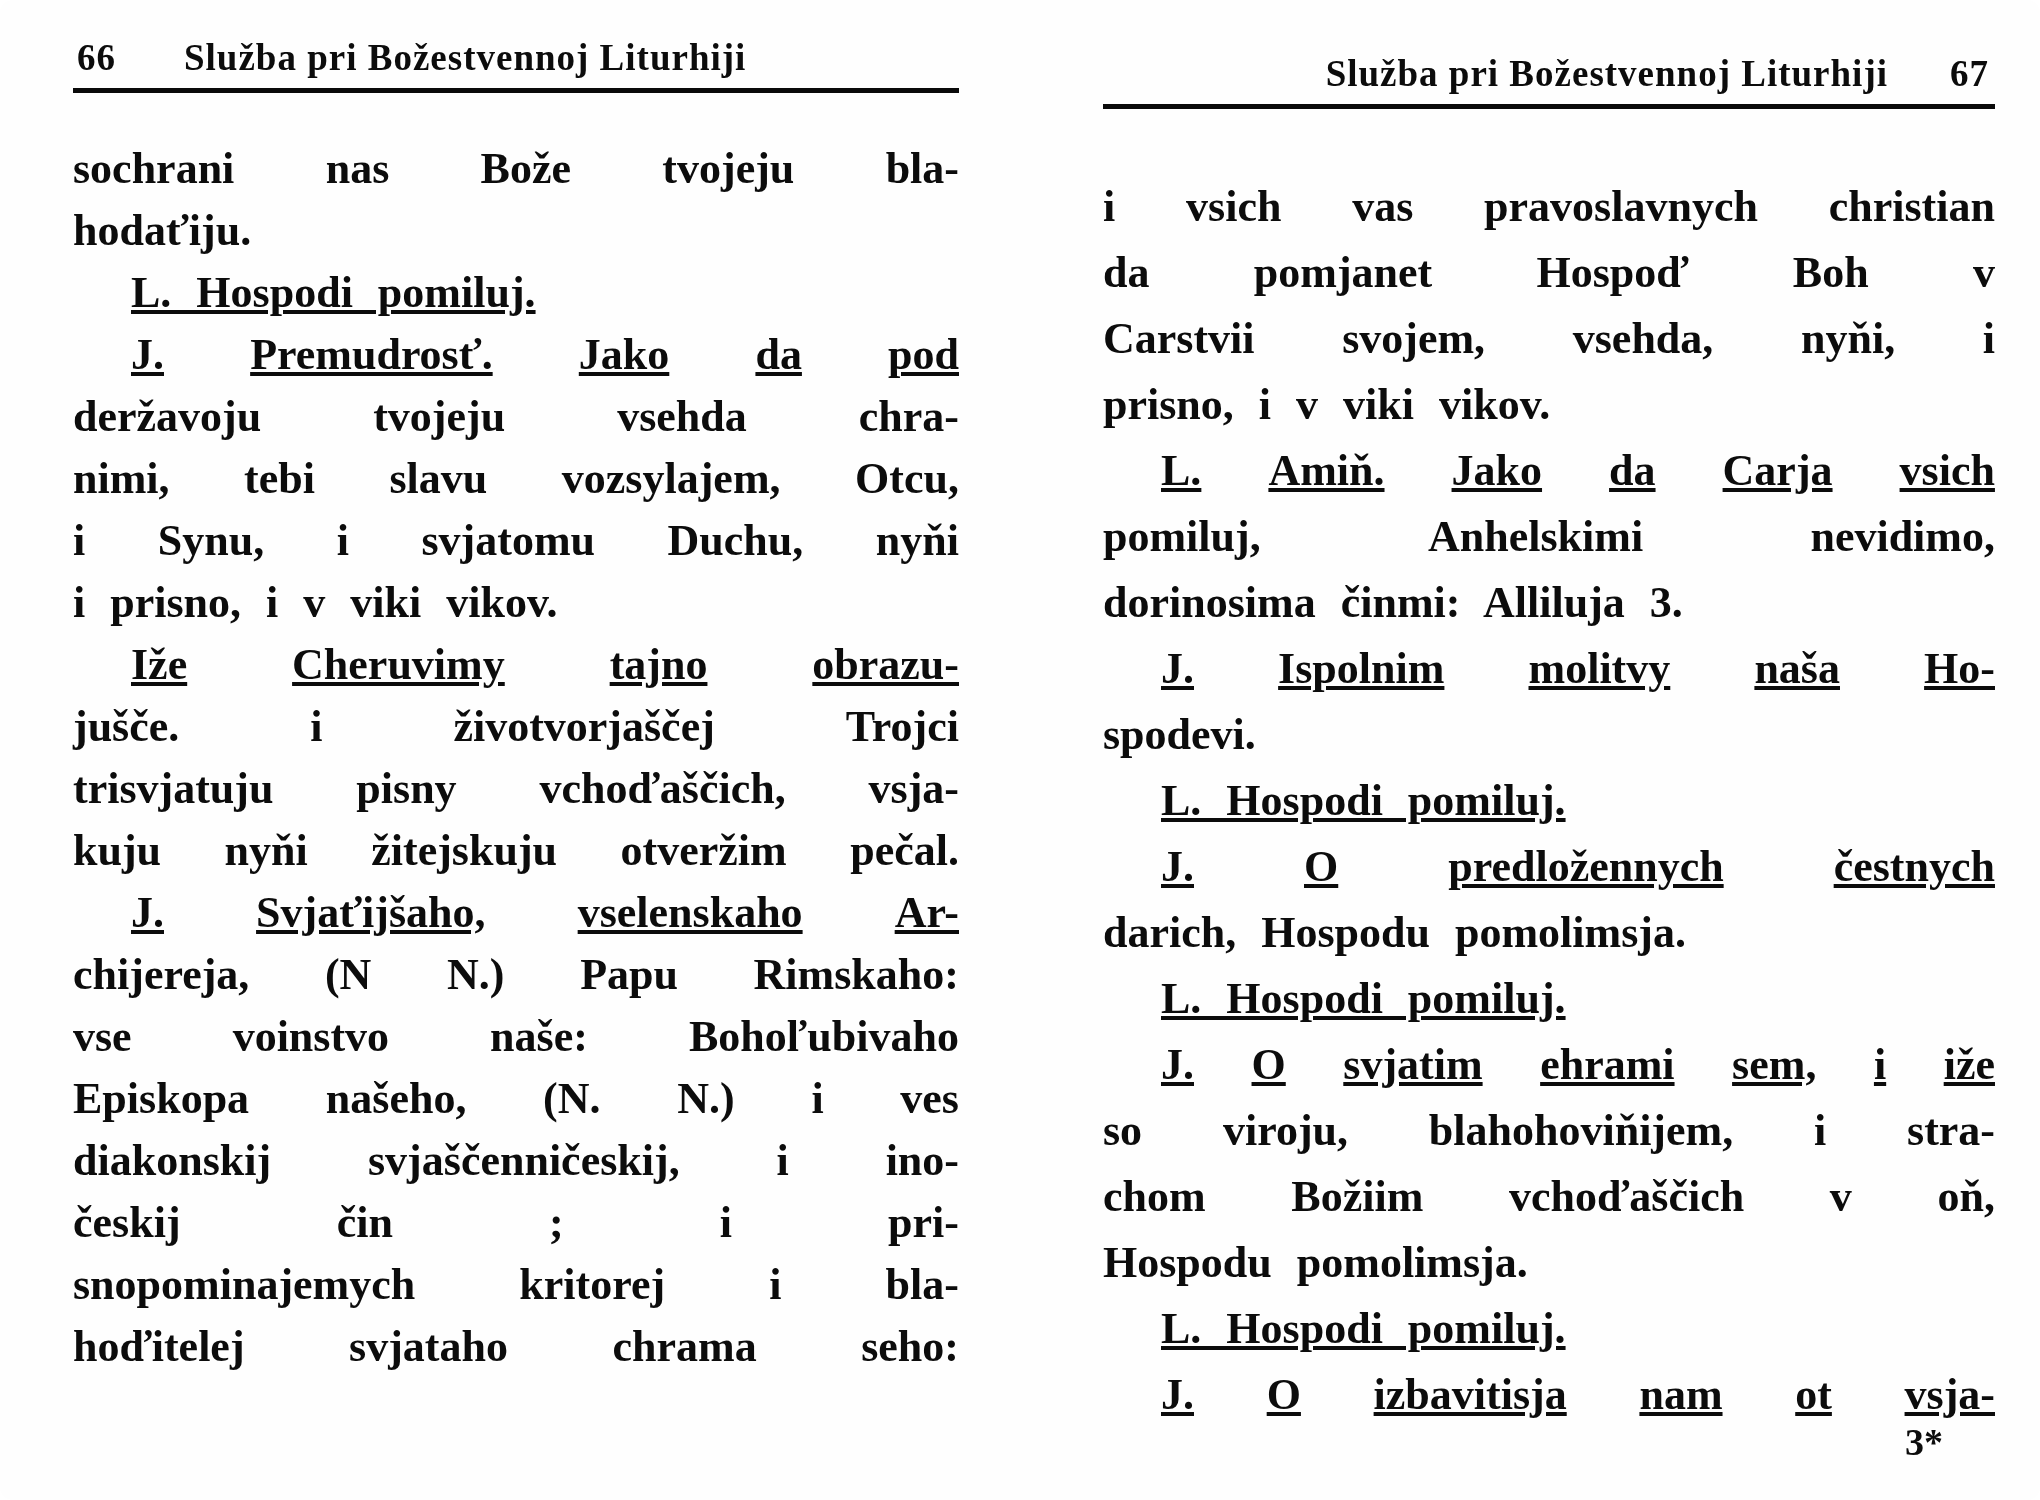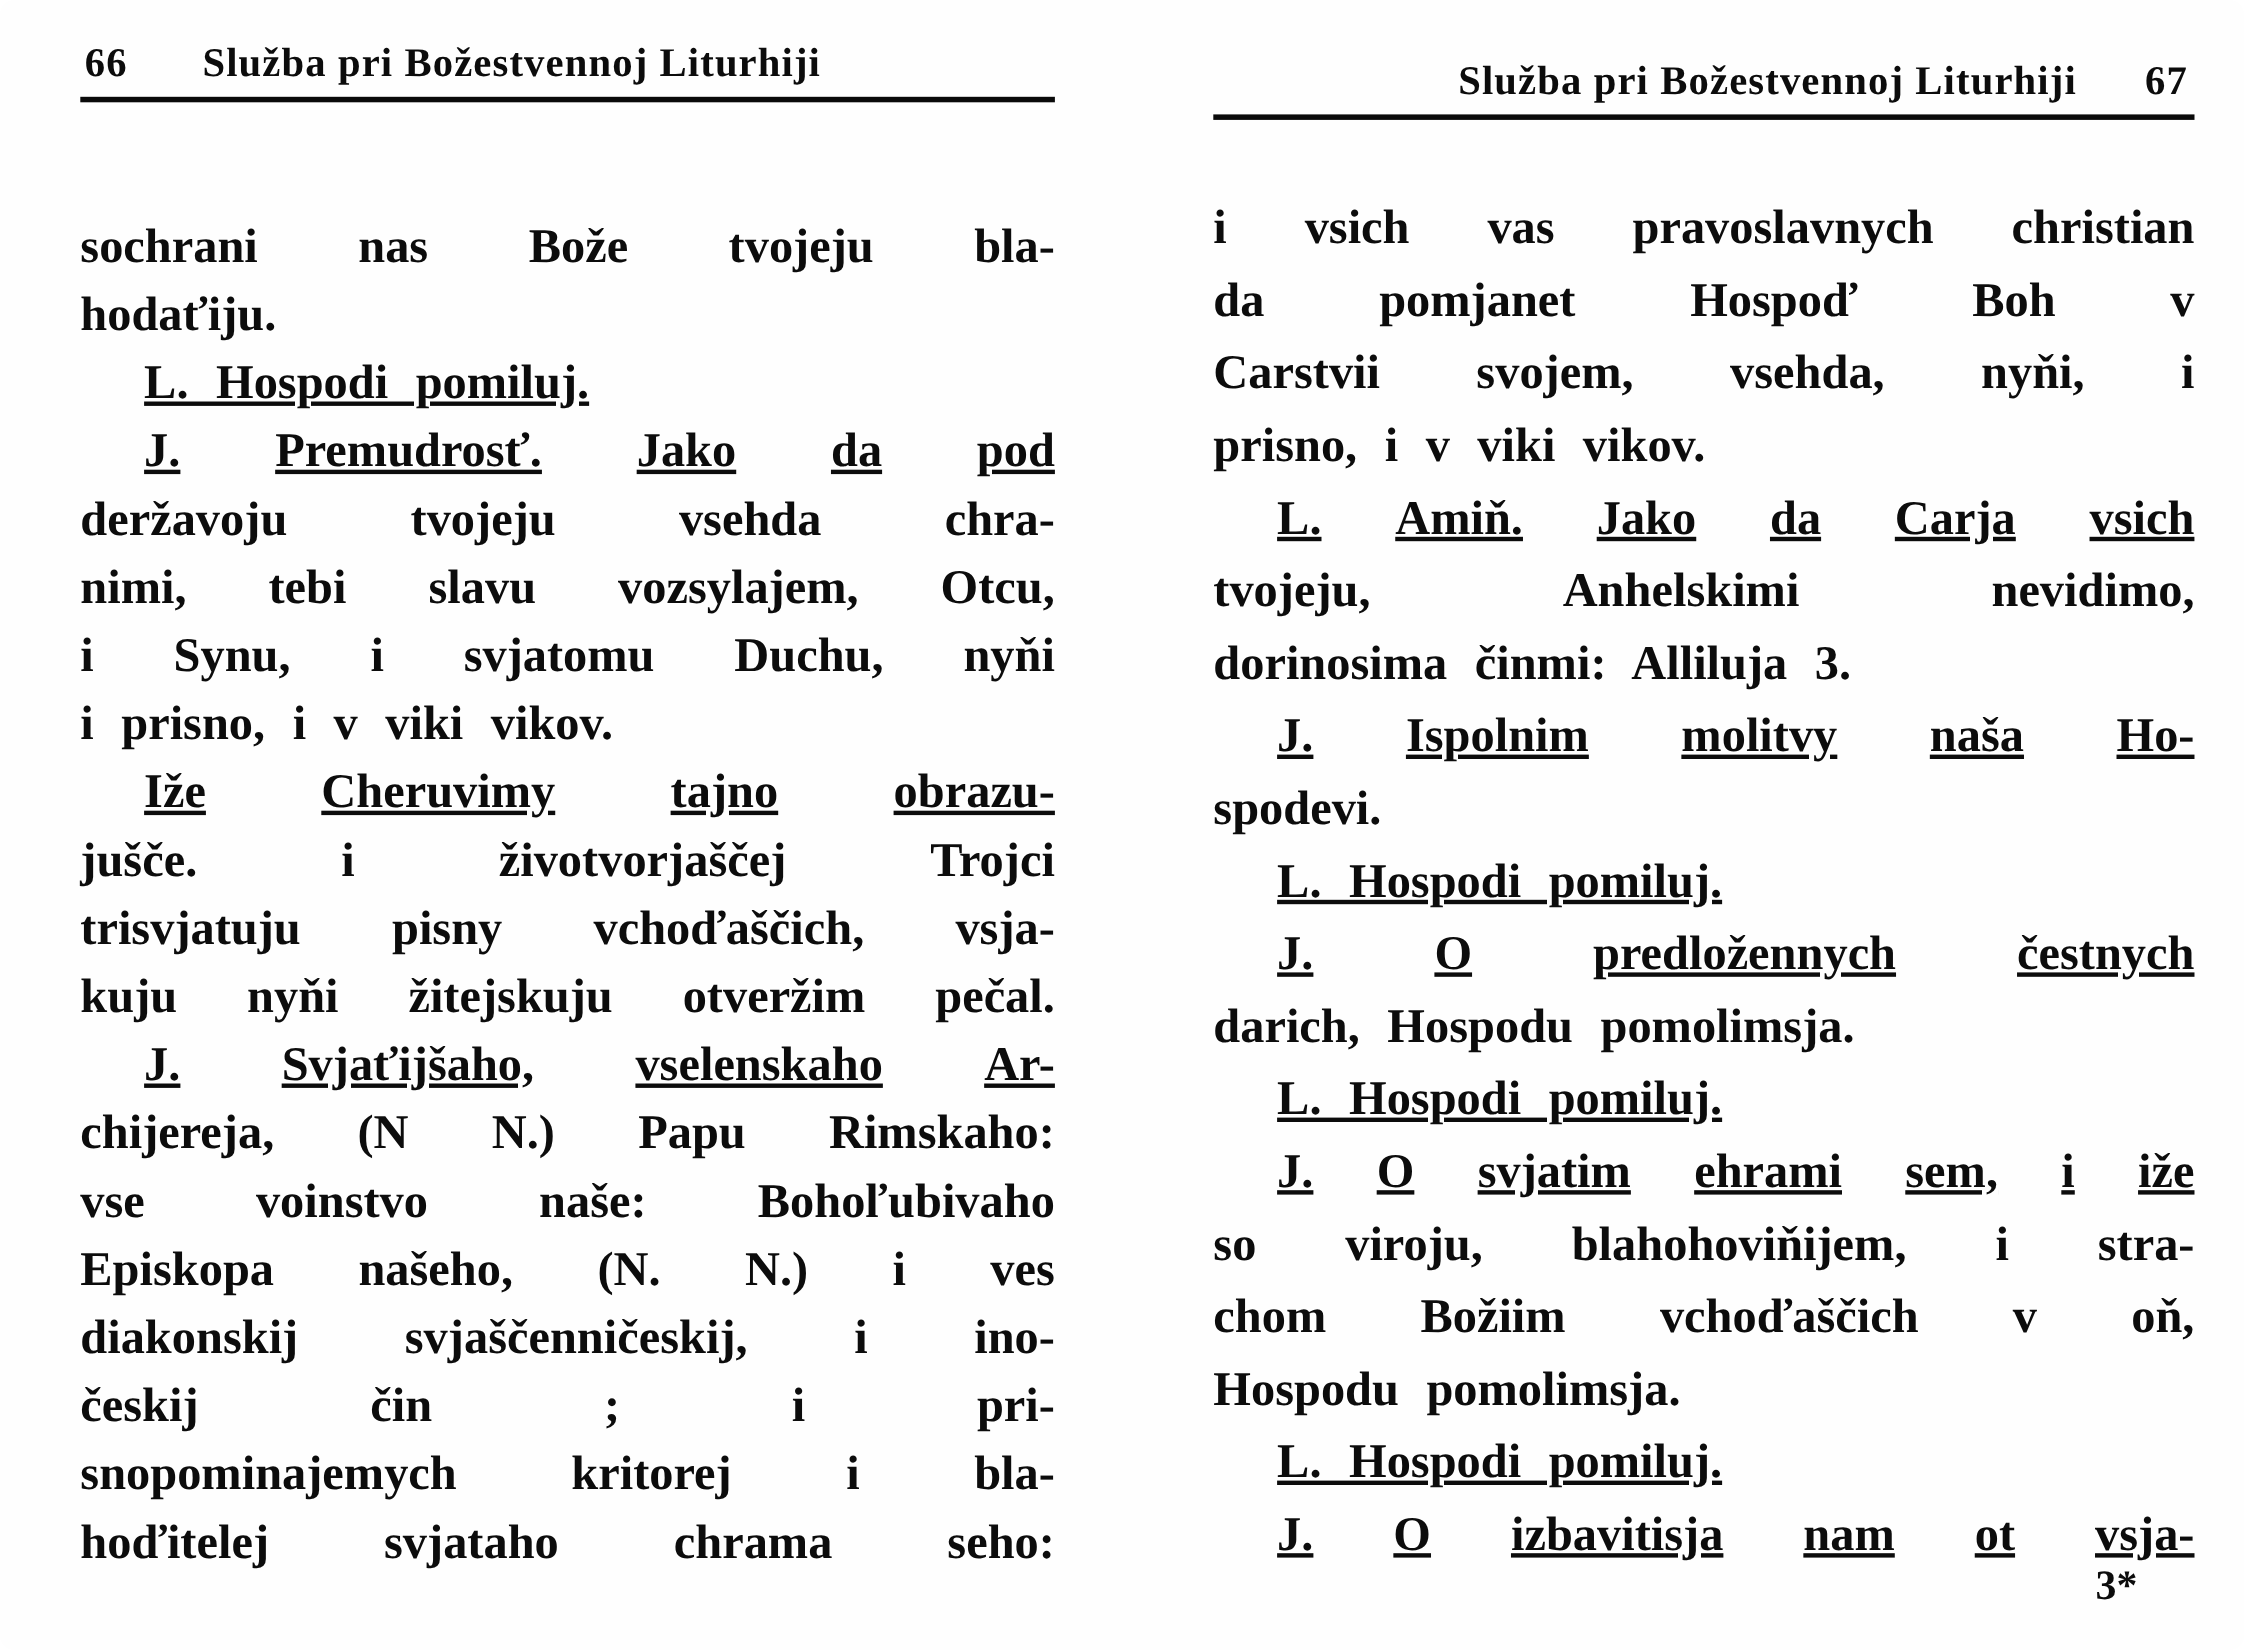--- a/index.html
+++ b/index.html
@@ -38,21 +38,21 @@
   .page.left  .page-header { justify-content: flex-start; gap: 68px; padding-left: 4px; }
   .page.right .page-header { justify-content: flex-end;  gap: 62px; padding-right: 6px; }
 
   .header-rule {
     border: none;
     border-top: 5px solid #0a0a0a;
     margin: 8px 0 0 0;
     width: 100%;
   }
 
-  .lines { margin-top: 103px; }
+  .lines { margin-top: 48px; }
   .page.right .lines { margin-top: 70px; }
 
   .line {
     font-size: 44px;
     font-weight: 700;
     height: 62px;
     line-height: 56px;
     white-space: nowrap;
     word-spacing: 14px;
   }
@@ -234,21 +234,21 @@
         <div class="line">prisno, i v viki vikov.</div>
         <div class="line justify indent">
           <span>L.</span>
           <span>Amiň.</span>
           <span>Jako</span>
           <span>da</span>
           <span>Carja</span>
           <span>vsich</span>
         </div>
         <div class="line justify">
-          <span>tvojeju,</span>
+          <span>pomiluj,</span>
           <span>Anhelskimi</span>
           <span>nevidimo,</span>
         </div>
         <div class="line">dorinosima činmi: Alliluja 3.</div>
         <div class="line justify indent">
           <span>J.</span>
           <span>Ispolnim</span>
           <span>molitvy</span>
           <span>naša</span>
           <span>Ho-</span>

